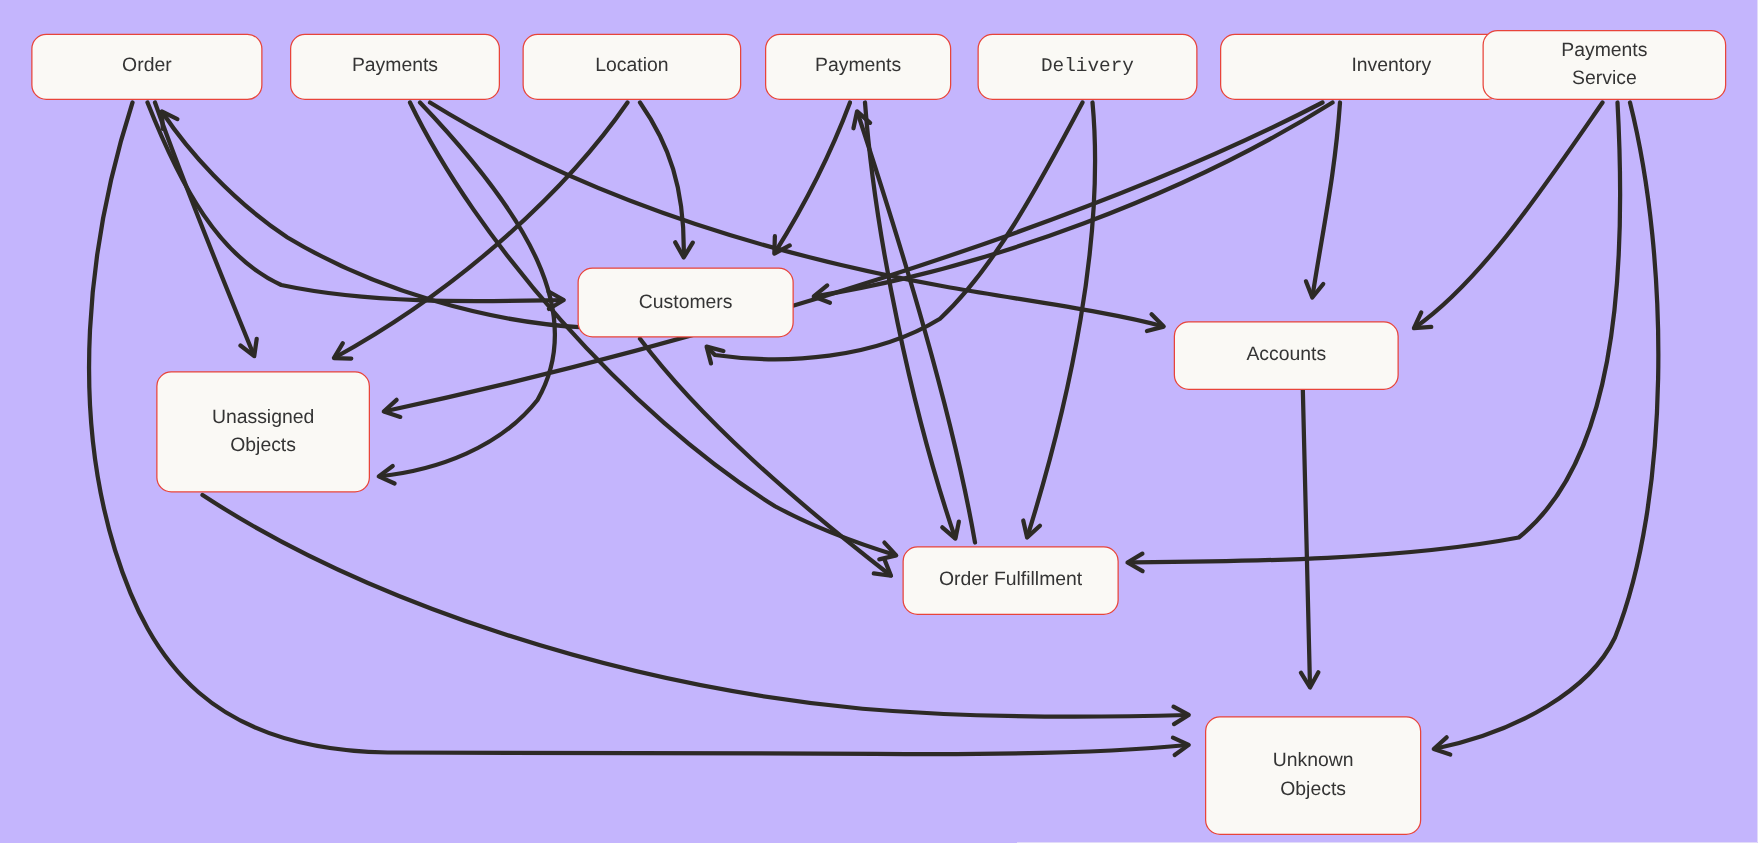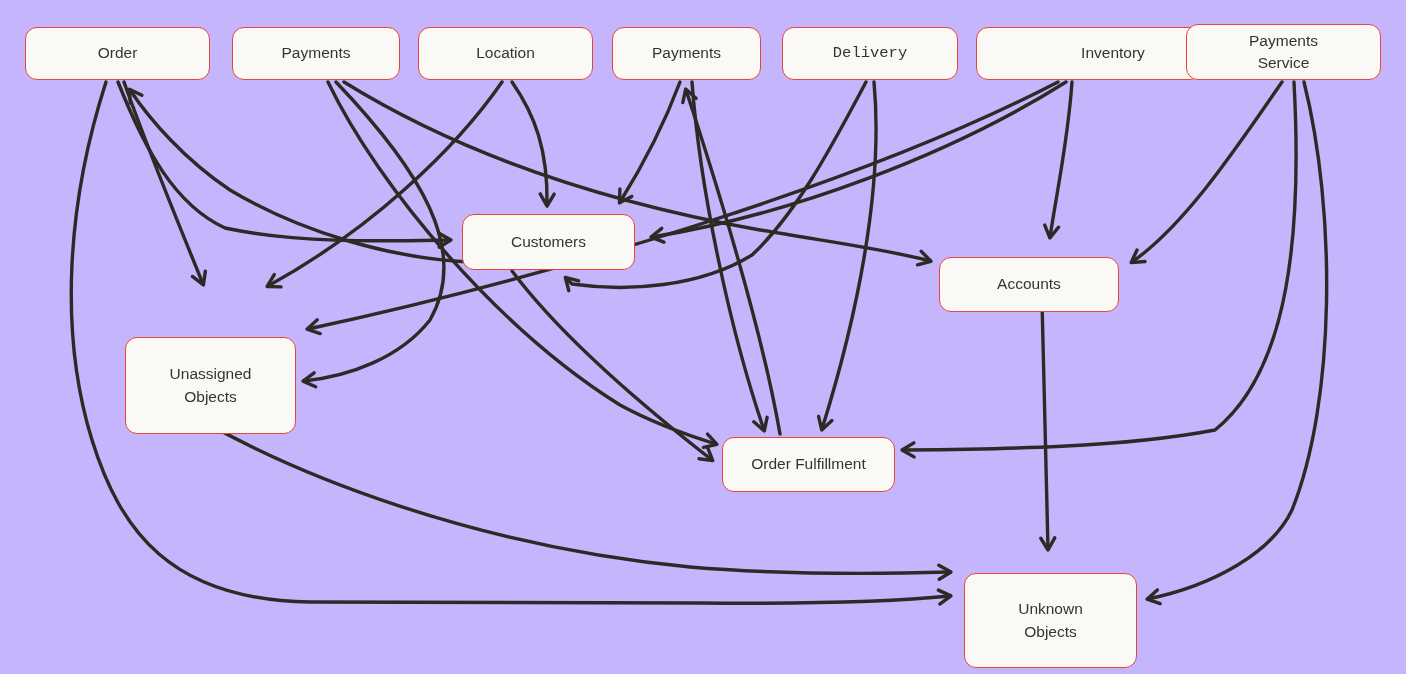--- a/index.html
+++ b/index.html
@@ -87,19 +87,19 @@
       <div class="node" style="left: 25px; top: 27px; width: 185px; height: 53px;"><span>Order</span></div>
       <div class="node" style="left: 232px; top: 27px; width: 168px; height: 53px;"><span>Payments</span></div>
       <div class="node" style="left: 418px; top: 27px; width: 175px; height: 53px;"><span>Location</span></div>
       <div class="node" style="left: 612px; top: 27px; width: 149px; height: 53px;"><span>Payments</span></div>
       <div class="node" style="left: 782px; top: 27px; width: 176px; height: 53px; font-family: Liberation Mono, monospace;"><span>Delivery</span></div>
       <div class="node" style="left: 976px; top: 27px; width: 226px; height: 53px; padding-left: 48px;"><span>Inventory</span></div>
       <div class="node" style="left: 1186px; top: 24px; width: 195px; height: 56px;"><span>Payments
 Service</span></div>
       <div class="node" style="left: 462px; top: 214px; width: 173px; height: 56px;"><span>Customers</span></div>
       <div class="node" style="left: 939px; top: 245px; width: 180px; height: 55px; margin-top: 12px;"><span>Accounts</span></div>
-      <div class="node" style="left: 125px; top: 297px; width: 171px; height: 97px; margin-top: 40px;"><span>Unassigned
+      <div class="node" style="left: 125px; top: 297px; width: 171px; height: 97px;"><span>Unassigned
 Objects</span></div>
       <div class="node" style="left: 722px; top: 437px; width: 173px; height: 55px;"><span>Order Fulfillment</span></div>
       <div class="node" style="left: 964px; top: 573px; width: 173px; height: 95px;"><span>Unknown
 Objects</span></div>
     </div>
 </div>
 
 </body></html>

